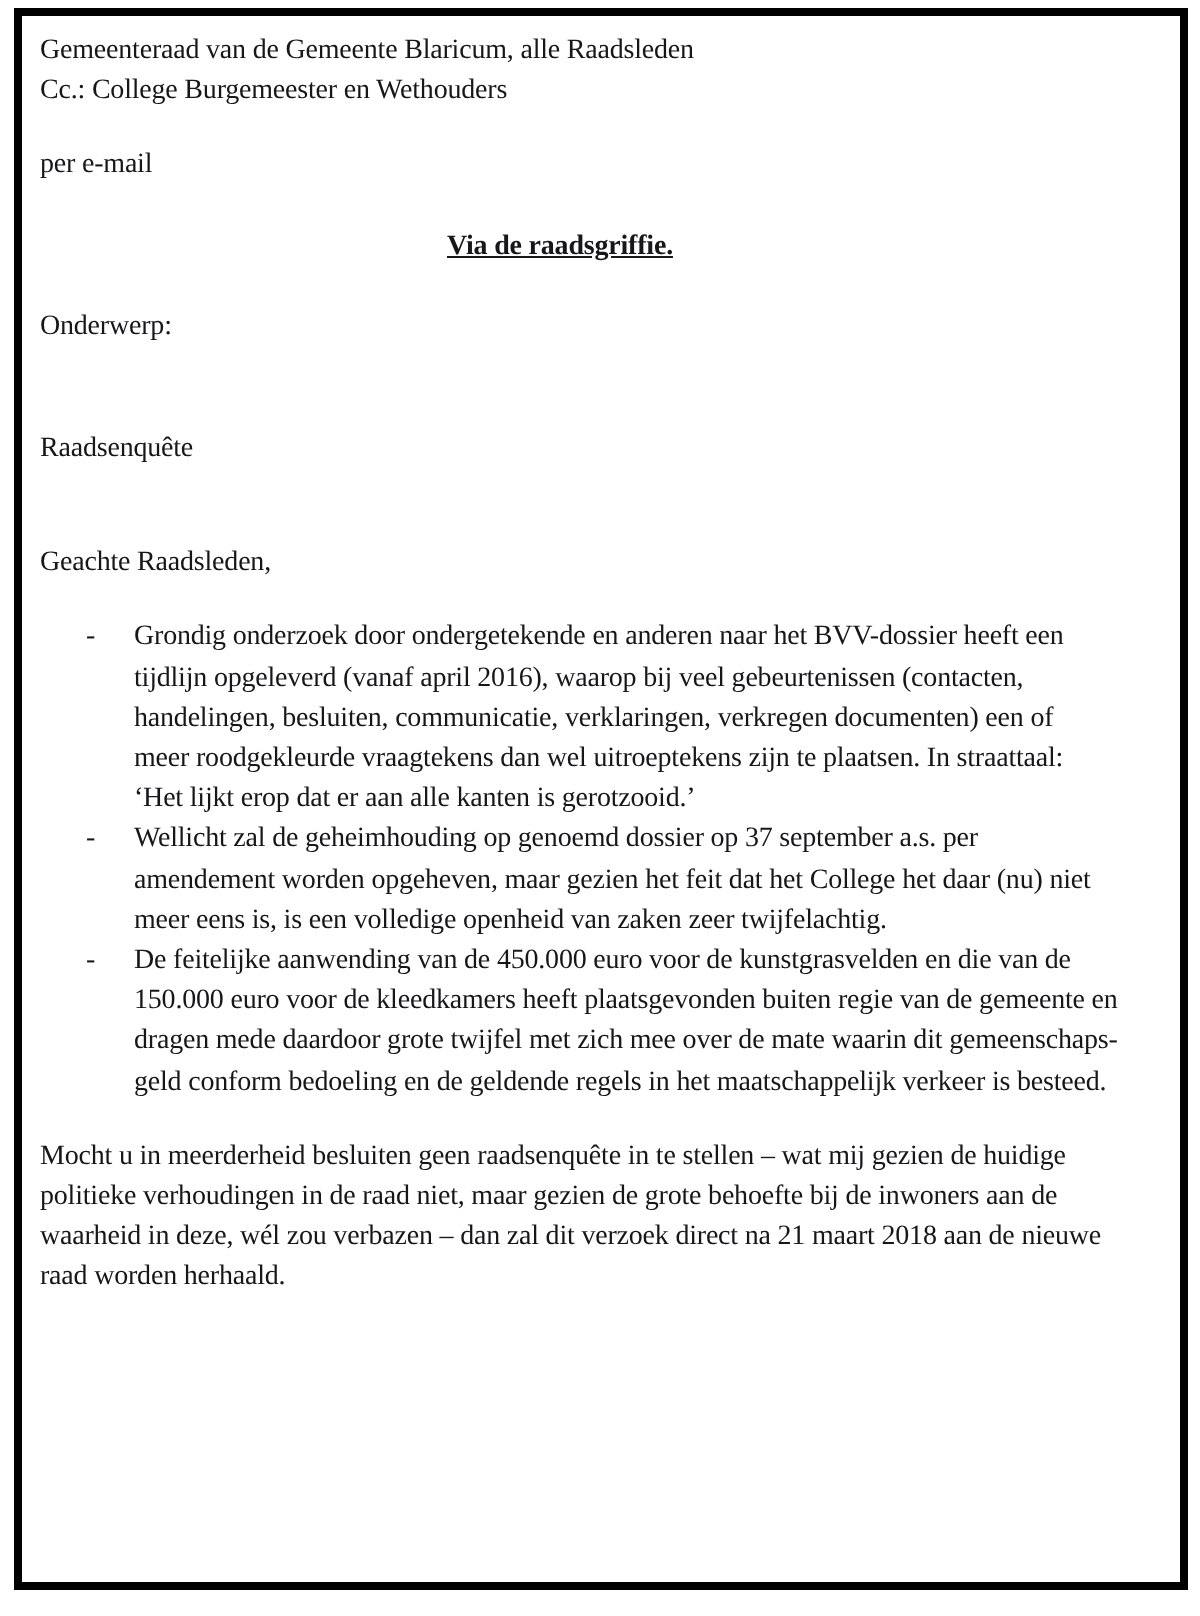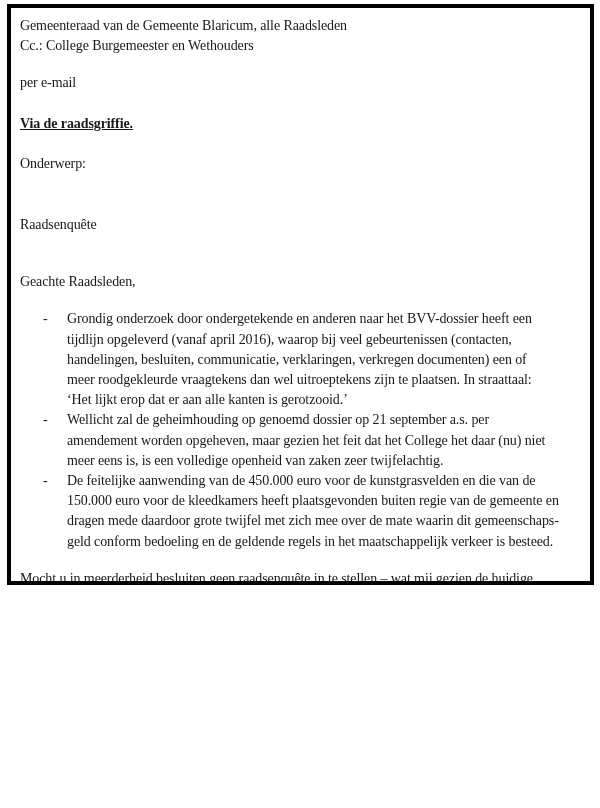--- a/index.html
+++ b/index.html
@@ -10,34 +10,34 @@
   * { margin: 0; padding: 0; box-sizing: border-box; }
   html, body {
     width: 600px; height: 808px;
     background: var(--paper);
     font-family: "Liberation Serif", "DejaVu Serif", serif;
     color: var(--ink);
   }
   .sheet {
     position: absolute;
     left: 7px; top: 4px;
-    width: 587px; height: 581px;
+    width: 587px; height: 791px;
     border: 4px solid var(--frame);
     background: var(--paper);
     padding: 8px 12px 4px 9px;
     overflow: hidden;
   }
   .block {
     font-size: 14px;
     line-height: 20.2px;
     letter-spacing: -0.1px;
     white-space: pre-line;
   }
   .gap { margin-top: 17px; }
-  .via-line { text-align: left; padding-right: 38px; }
+  .via-line { text-align: center; padding-right: 38px; }
   .via-text {
     font-weight: bold;
     text-decoration: underline;
     white-space: nowrap;
   }
   .subject-value { }
   .reasons {
     list-style: none;
     margin-top: 17px;
   }
@@ -85,21 +85,21 @@
     <li class="reason-item">
       <span class="reason-marker">-</span>
       <span class="reason-text">Grondig onderzoek door ondergetekende en anderen naar het BVV-dossier heeft een
 tijdlijn opgeleverd (vanaf april 2016), waarop bij veel gebeurtenissen (contacten,
 handelingen, besluiten, communicatie, verklaringen, verkregen documenten) een of
 meer roodgekleurde vraagtekens dan wel uitroeptekens zijn te plaatsen. In straattaal:
 ‘Het lijkt erop dat er aan alle kanten is gerotzooid.’</span>
     </li>
     <li class="reason-item">
       <span class="reason-marker">-</span>
-      <span class="reason-text">Wellicht zal de geheimhouding op genoemd dossier op 21 september a.s. per
+      <span class="reason-text">Wellicht zal de geheimhouding op genoemd dossier op 37 september a.s. per
 amendement worden opgeheven, maar gezien het feit dat het College het daar (nu) niet
 meer eens is, is een volledige openheid van zaken zeer twijfelachtig.</span>
     </li>
     <li class="reason-item">
       <span class="reason-marker">-</span>
       <span class="reason-text">De feitelijke aanwending van de 450.000 euro voor de kunstgrasvelden en die van de
 150.000 euro voor de kleedkamers heeft plaatsgevonden buiten regie van de gemeente en
 dragen mede daardoor grote twijfel met zich mee over de mate waarin dit gemeenschaps-
 geld conform bedoeling en de geldende regels in het maatschappelijk verkeer is besteed.</span>
     </li>

